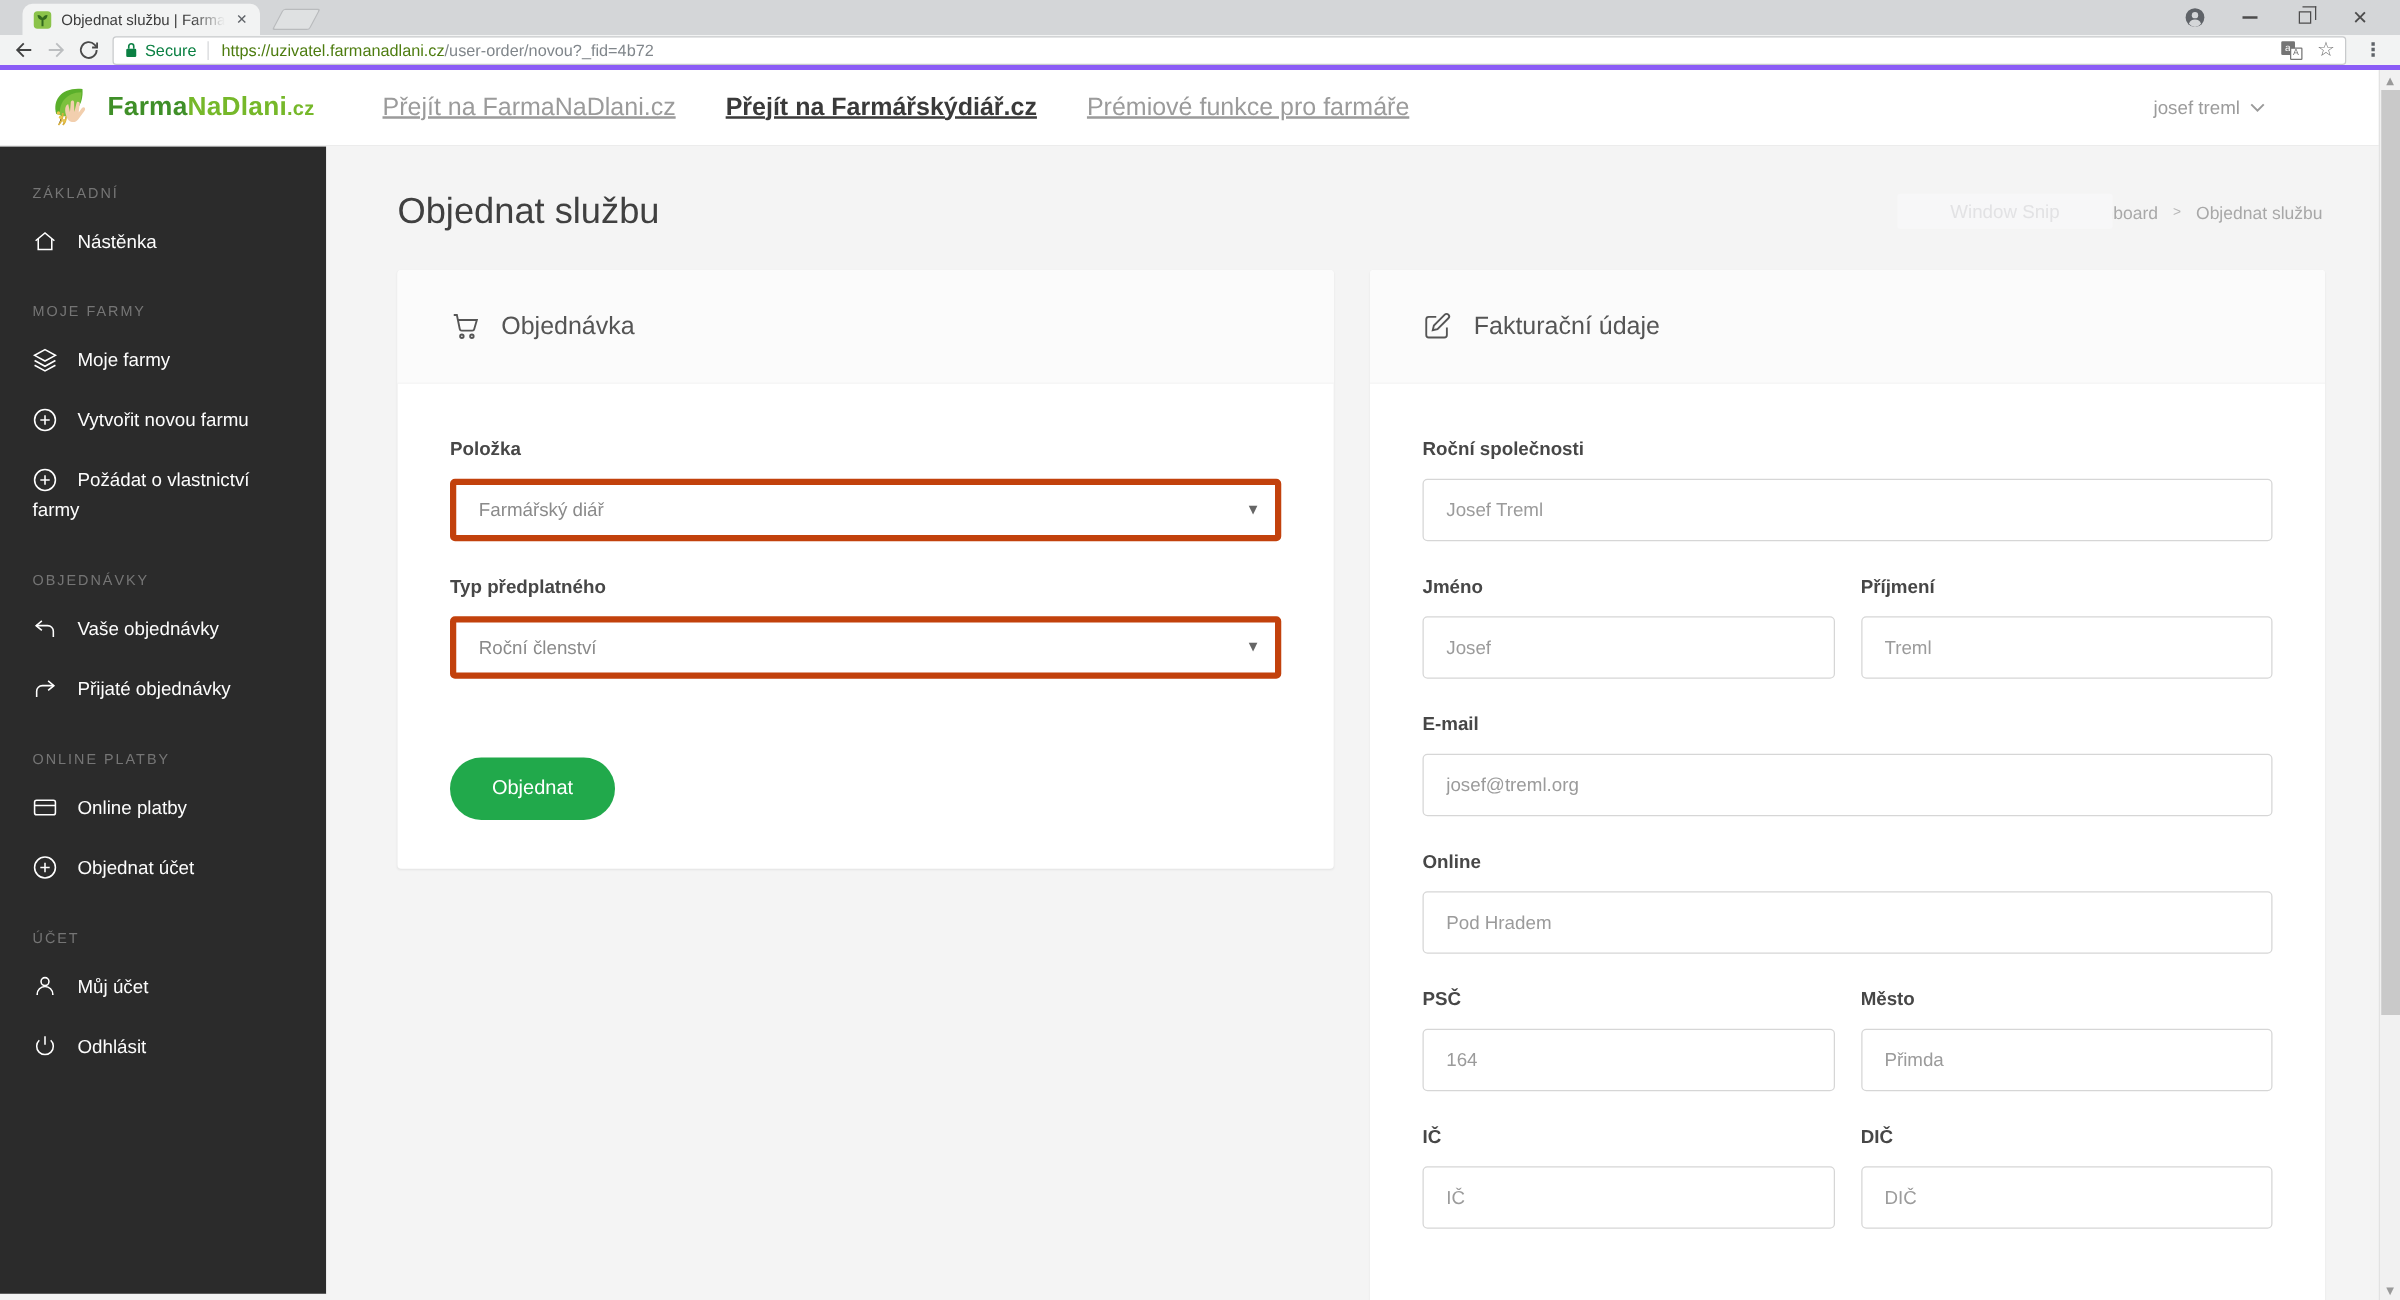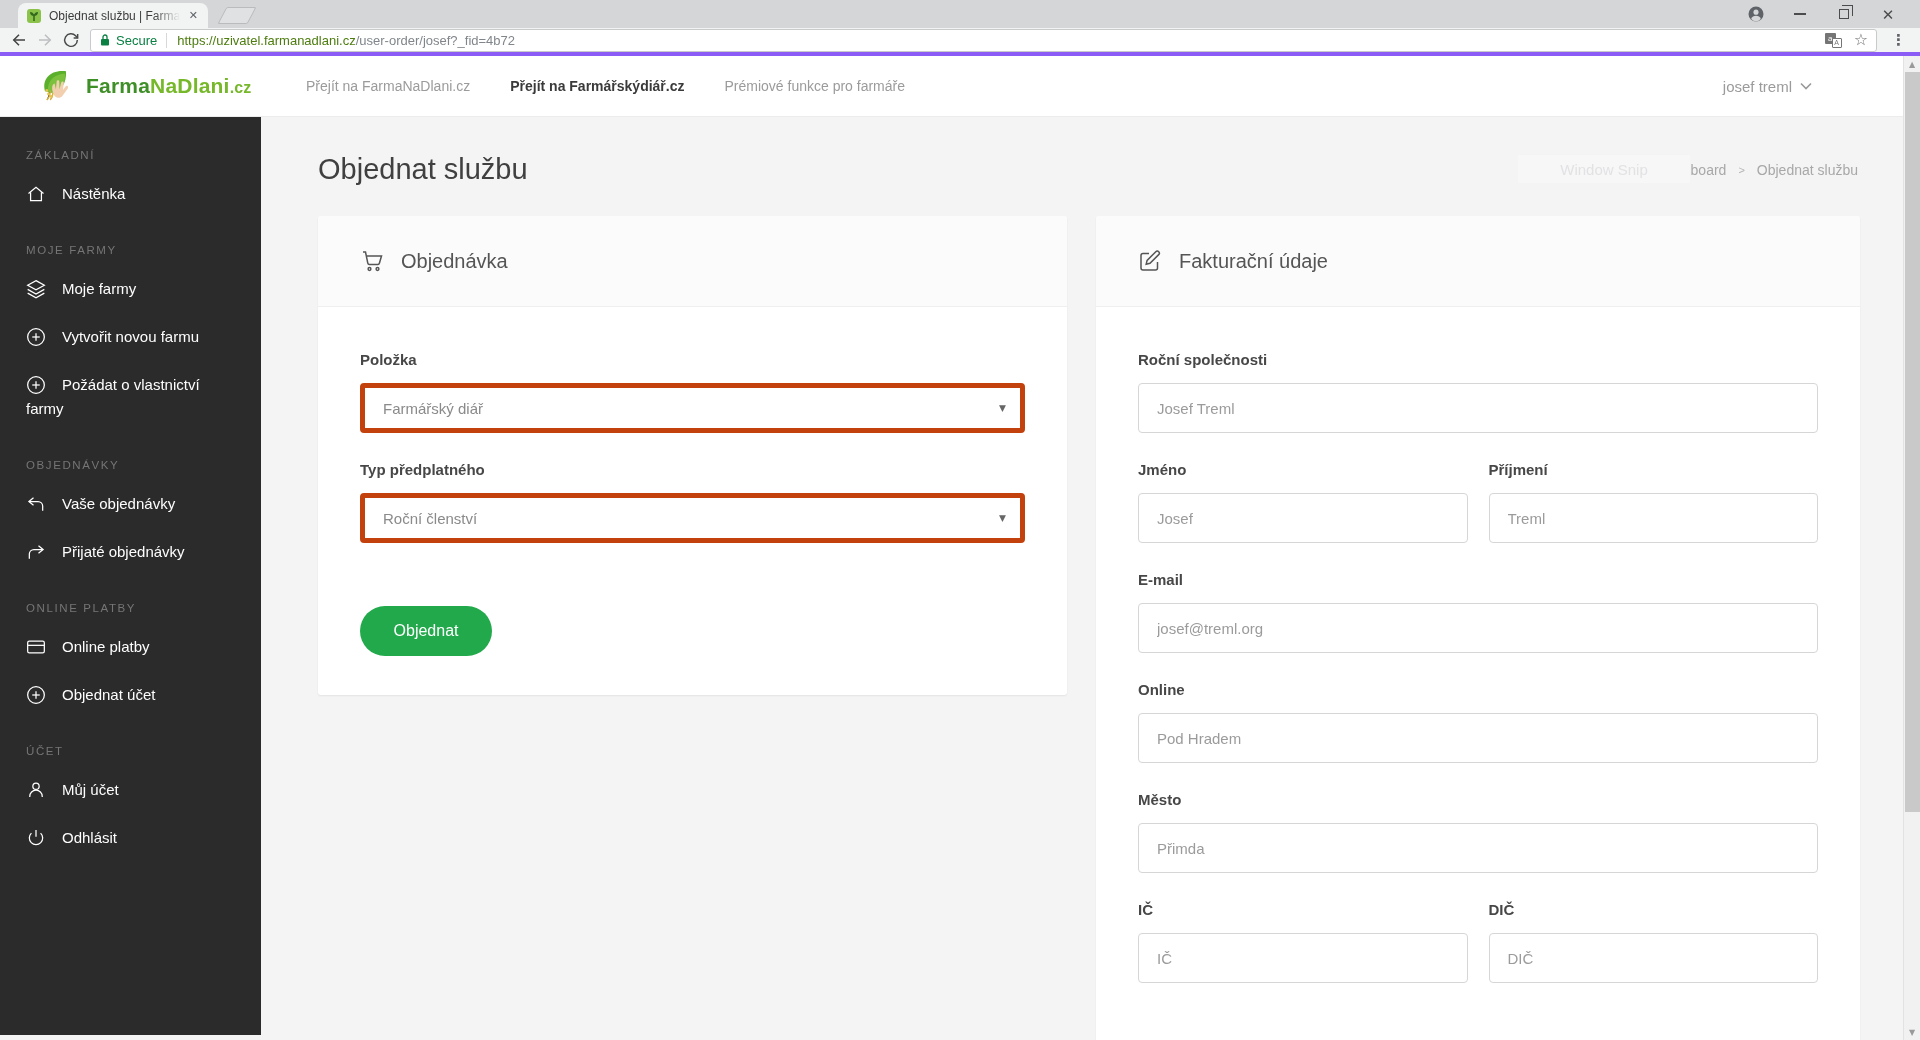--- a/index.html
+++ b/index.html
@@ -45,21 +45,21 @@
   .menu-dots { font-family:"DejaVu Sans",sans-serif; font-size:15px; color:#5f6368; padding:0 8px; font-weight:bold; }
 
   
   .app-header { height:61px; background:#fff; border-bottom:1px solid #ececec;
                 position:relative; display:flex; align-items:center; }
   .logo { display:flex; align-items:center; gap:6px; margin-left:38px; }
   .logo-text { font-size:21px; font-weight:bold; letter-spacing:.2px; }
   .logo-farma { color:#3f8f28; } .logo-nadlani { color:#76b82a; }
   .logo-tld { font-size:16px; color:#76b82a; }
   .top-nav { position:absolute; left:306px; display:flex; gap:40px; align-items:center; }
-  .top-nav-link { font-size:14px; color:#9b9b9b; cursor:pointer; }
+  .top-nav-link { font-size:20px; color:#9b9b9b; cursor:pointer;text-decoration:underline; }
   .top-nav-link.active { color:#3a3a3a; font-weight:bold; }
   .user-menu { position:absolute; right:108px; display:flex; align-items:center; gap:8px;
                color:#9b9b9b; font-size:15px; cursor:pointer; }
 
   
   .app-body { display:flex; height:918px; }
   .sidebar { width:261px; background:#2b2b2b; padding:24px 24px 0 26px; flex:none; }
   .side-section-title { font-size:11.5px; letter-spacing:1.6px; color:#757575; margin:26px 0 9px; }
   .side-section-title:first-child { margin-top:8px; }
   .side-item { display:block; color:#fdfdfd; font-size:15px; padding:12px 0; line-height:24px; cursor:pointer; }
@@ -164,21 +164,21 @@
   <div class="omnibox">
     <span class="lock-icon">
       <svg width="12" height="14" viewBox="0 0 24 28">
         <rect x="4" y="12" width="16" height="13" rx="2" fill="#0b8043"></rect>
         <path d="M8 12V8a4 4 0 0 1 8 0v4" fill="none" stroke="#0b8043" stroke-width="2.6"></path>
       </svg>
     </span>
     <span class="secure-label">Secure</span>
     <span class="omni-divider"></span>
     <span class="url-host">https://uzivatel.farmanadlani.cz</span>
-    <span class="url-path">/user-order/josef?_fid=4b72</span>
+    <span class="url-path">/user-order/novou?_fid=4b72</span>
     <span class="omni-spacer"></span>
     <span class="translate-icon">
       <span class="sq1">a</span>
       <span class="sq2">A</span>
     </span>
     <span class="star-icon">☆</span>
   </div>
   <div class="menu-dots">⋮</div>
 </div>
 
@@ -357,20 +357,24 @@
           <div class="form-group">
             <label class="form-label">E-mail</label>
             <input class="text-input" value="josef@treml.org" style="">
           </div>
           <div class="form-group">
             <label class="form-label">Online</label>
             <input class="text-input" value="Pod Hradem" style="">
           </div>
           <div class="form-group two-col">
             <div class="col">
+              <label class="form-label">PSČ</label>
+              <input class="text-input" value="164" style="">
+            </div>
+            <div class="col">
               <label class="form-label">Město</label>
               <input class="text-input" value="Přimda" style="">
             </div>
           </div>
           <div class="form-group two-col">
             <div class="col">
               <label class="form-label">IČ</label>
               <input class="text-input" placeholder="IČ" style="">
             </div>
             <div class="col">

